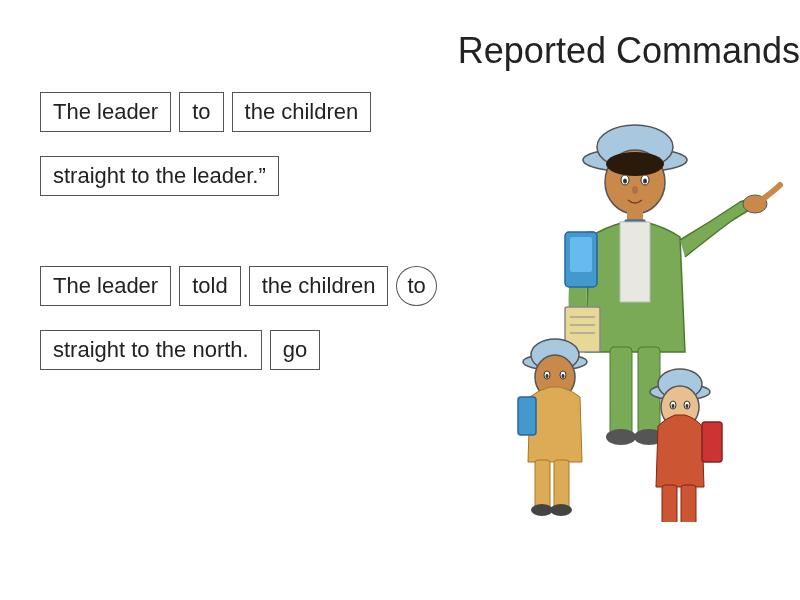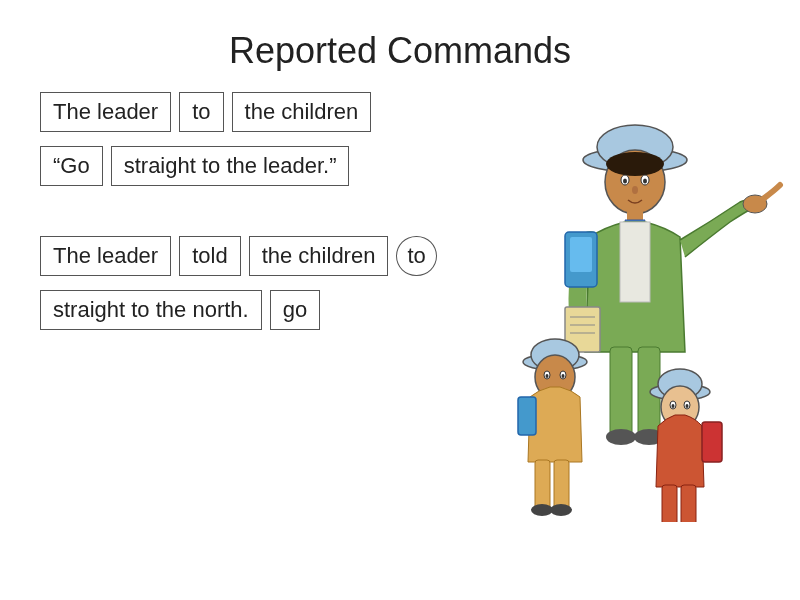--- a/index.html
+++ b/index.html
@@ -6,39 +6,39 @@
     body {
       width: 800px;
       height: 600px;
       background: #fff;
       font-family: Arial, sans-serif;
       overflow: hidden;
       position: relative;
     }
 
     .page-title {
-      text-align: center;
+      text-align: right;
       font-size: 36px;
       font-weight: normal;
       padding-top: 30px;
       padding-bottom: 20px;
       color: #222;
     }
 
     .content-area {
       display: flex;
       flex-direction: row;
       padding-left: 40px;
     }
 
     .left-panel {
       flex: 1;
       display: flex;
       flex-direction: column;
-      gap: 6px;
+      gap: 16px;
     }
 
     .sentence-row {
       display: flex;
       flex-direction: row;
       align-items: center;
       gap: 8px;
       margin-bottom: 8px;
       flex-wrap: wrap;
     }
@@ -91,21 +91,20 @@
 <div class="content-area">
   <div class="left-panel">
 
     <div class="sentence-row">
       <span class="box">The leader</span>
       <span class="box">to</span>
       <span class="box">the children</span>
     </div>
 
     <div class="sentence-row">
-      <span class="box">“Go</span>
       <span class="box">straight to the leader.”</span>
     </div>
 
     <div class="section-gap"></div>
 
     <div class="sentence-row">
       <span class="box">The leader</span>
       <span class="box">told</span>
       <span class="box">the children</span>
       <span class="box-rounded">to</span>

